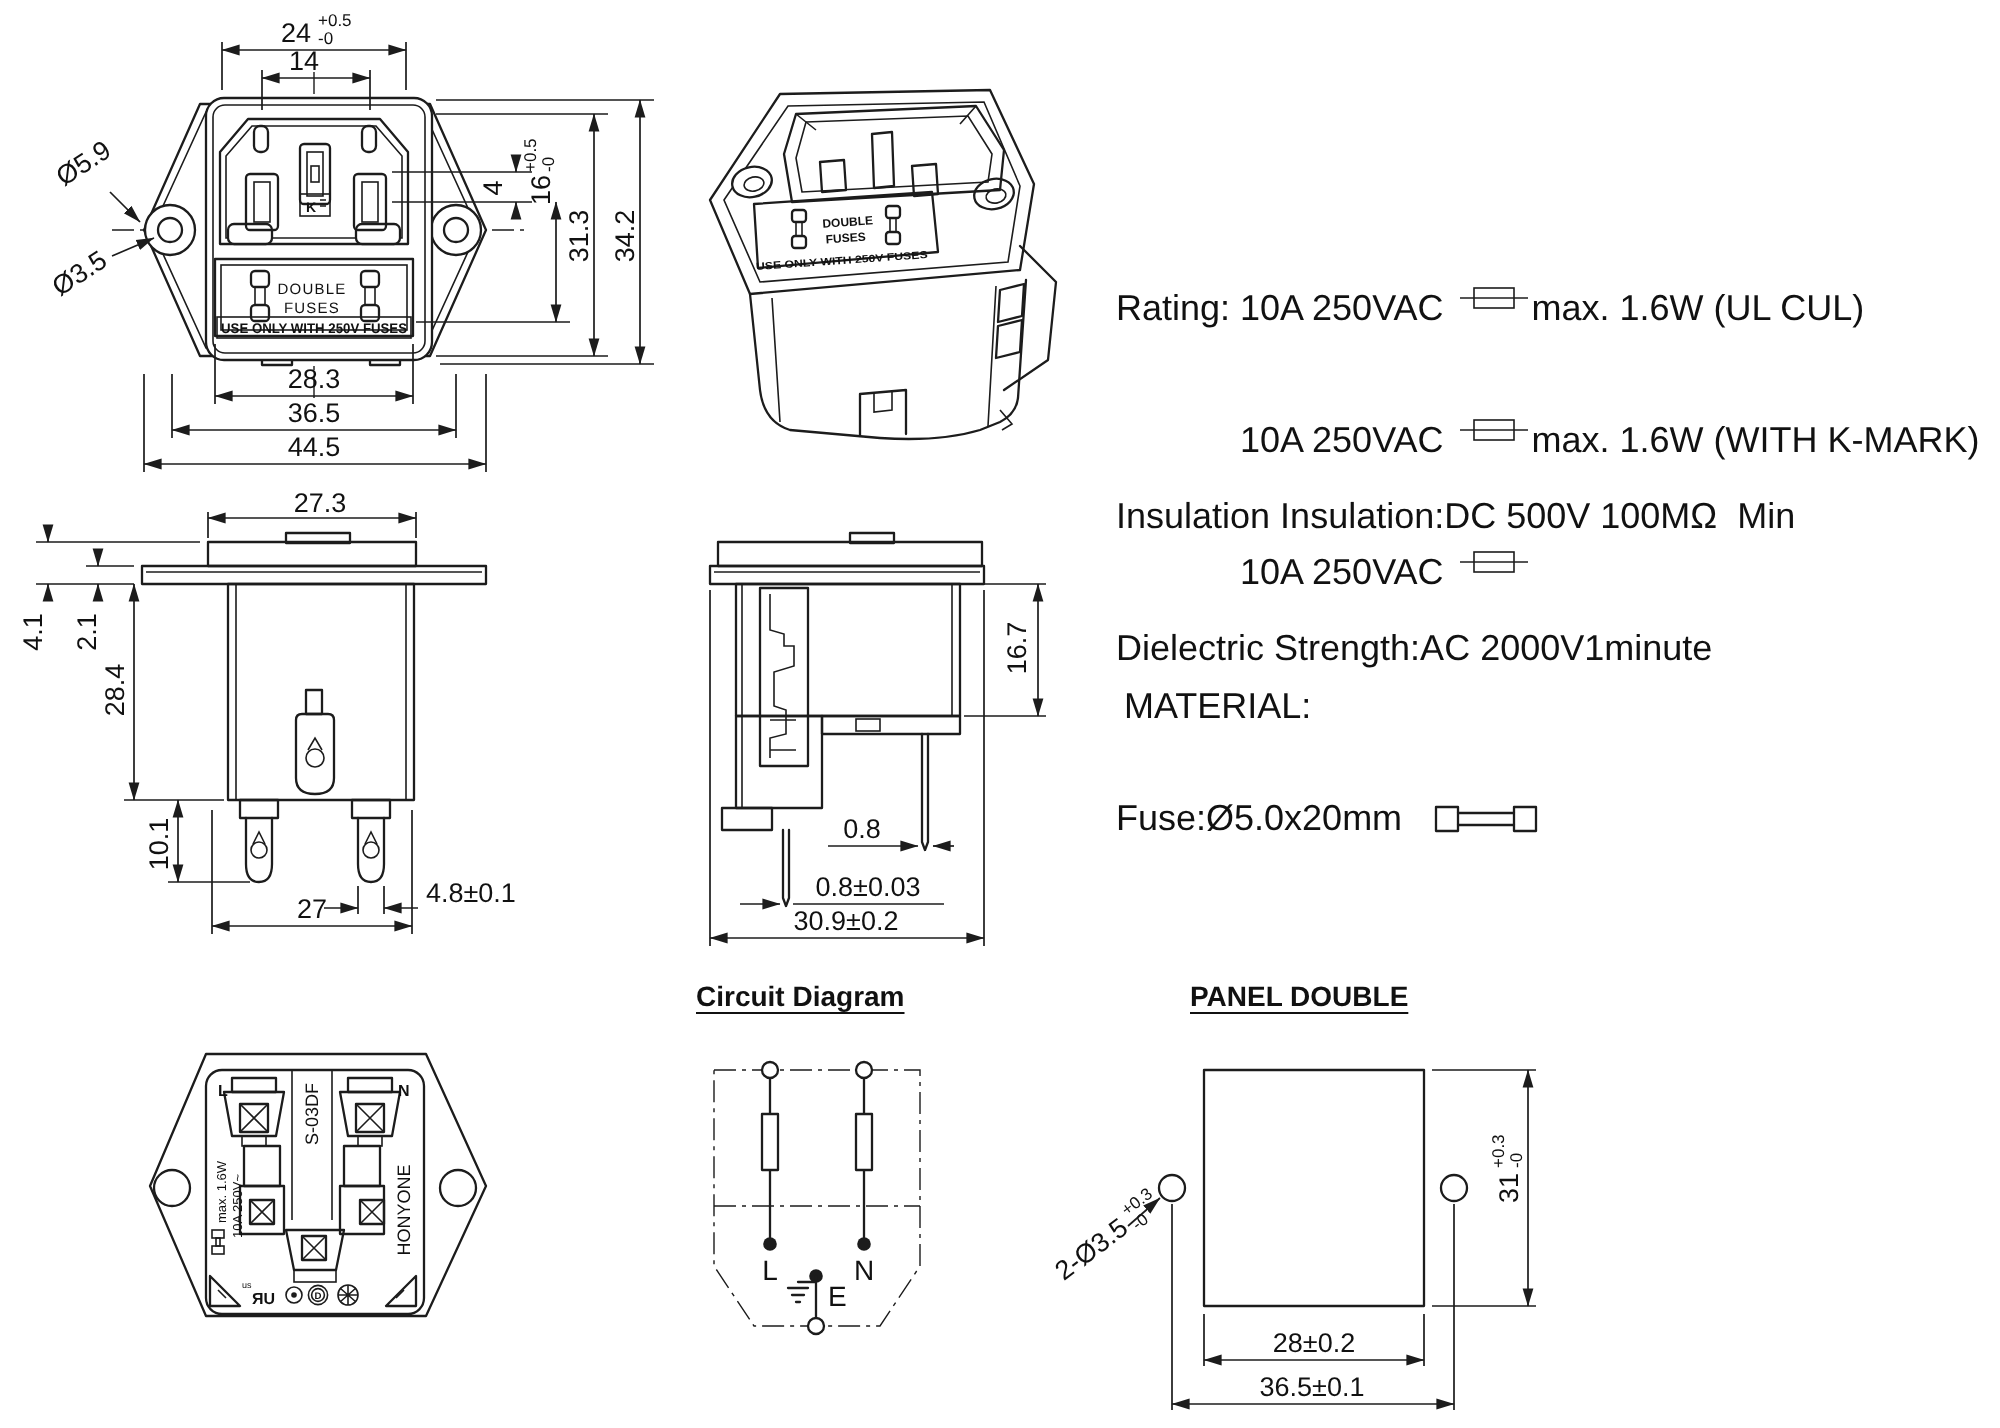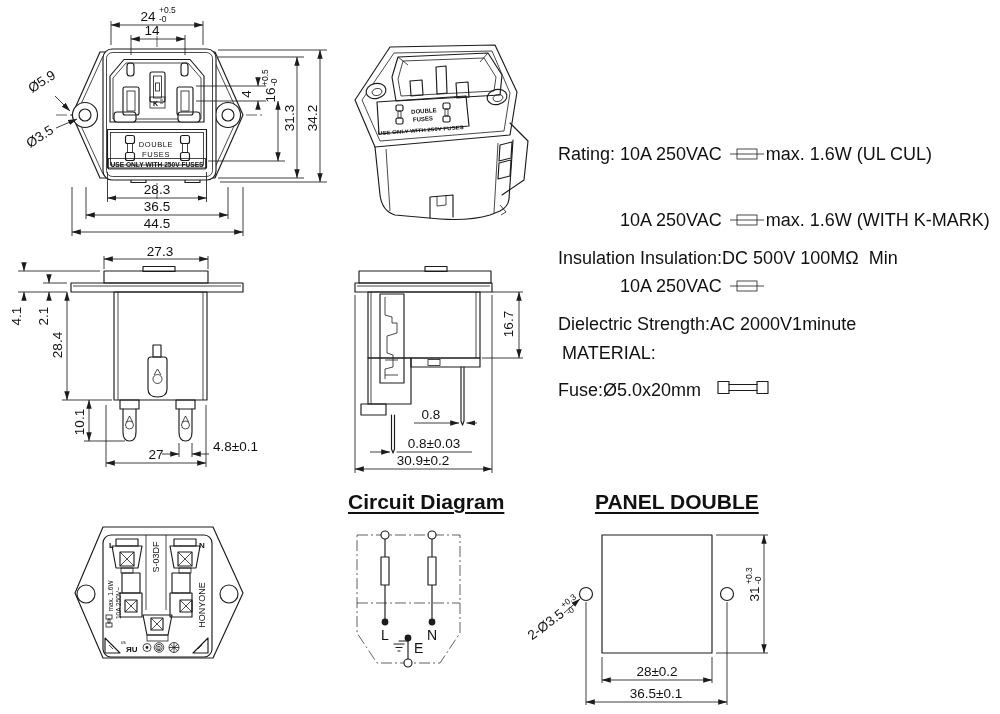--- a/index.html
+++ b/index.html
@@ -8,26 +8,26 @@
   svg{position:absolute;overflow:visible;}
   svg text{fill:#111;font-family:"Liberation Sans",sans-serif;}
   .ln{fill:none;stroke:#1c1c1c;stroke-width:1.15;stroke-linejoin:round;stroke-linecap:round;}
   .lnw{fill:#fff;stroke:#1c1c1c;stroke-width:1.15;stroke-linejoin:round;}
   .thin{fill:none;stroke:#1c1c1c;stroke-width:0.8;}
   .dim{fill:none;stroke:#1c1c1c;stroke-width:0.85;}
   .cl{fill:none;stroke:#1c1c1c;stroke-width:0.7;stroke-dasharray:11 3 2 3;}
   .dt{font-size:13.5px;}
   .dts{font-size:8.5px;}
   .blk{position:absolute;font-size:18px;line-height:22px;white-space:pre;}
-  .rrow{display:flex;align-items:center;height:22px;}
+  .rrow{display:flex;align-items:flex-start;height:22px;}
   .rlabel{display:inline-block;width:62px;font-size:18px;}
   .fuse-sym{margin:0 2px 0 8px;}
-  .title{position:absolute;font-size:21px;font-weight:bold;text-decoration:underline;
+  .title{position:absolute;font-size:14px;font-weight:bold;text-decoration:underline;
          text-underline-offset:3px;}
-  .specrow{display:flex;height:22px;}
+  .specrow{display:flex;align-items:center;height:22px;margin-top:19px;}
 </style>
 </head>
 <body>
 
 <div id="sheet">
 
 <svg width="0" height="0">
   <defs>
     <marker id="ar" markerUnits="userSpaceOnUse" markerWidth="10" markerHeight="8" refX="8.8" refY="4" orient="auto-start-reverse">
       <path d="M0,1.3 L9,4 L0,6.7 Z" fill="#1c1c1c"></path>

